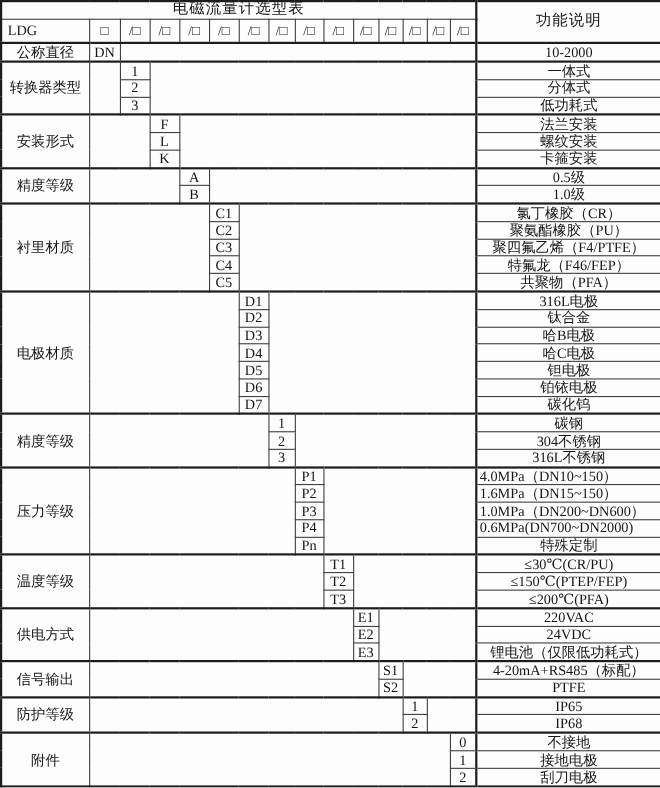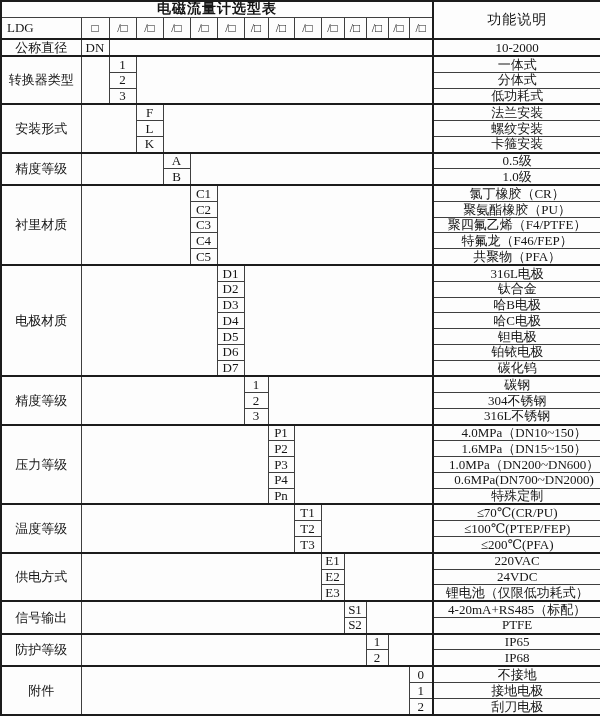--- a/index.html
+++ b/index.html
@@ -19,29 +19,29 @@
   }
   td{
     border:1px solid var(--line);
     padding:0;margin:0;
     text-align:center;vertical-align:middle;
     overflow:hidden;white-space:nowrap;
     line-height:1.05;
   }
   .r-title{height:15px;}
   .r-model{height:22px;padding-left:47px;}
-  .c-title{font-weight:bold;font-size:14px;letter-spacing:1px;}
+  .c-title{font-weight:normal;font-size:14px;letter-spacing:1px;}
   .c-fnhead{font-size:14px;letter-spacing:1px;border-radius:11px;}
   .c-fnhead,.c-desc{border-left:2px solid var(--thick);}
   .c-model-prefix{text-align:left;padding-left:5px;font-size:13px;}
   .c-slot{font-size:12px;padding:0 1px;}
   .c-label{font-size:13px;}
   .c-code{font-size:13px;}
   .c-desc{font-size:13px;}
-  .c-desc.left{text-align:center;padding-left:14px;}
+  .c-desc.left{text-align:left;padding-left:2px;}
   tr.block-start td{border-top:2px solid var(--thick);}
   table{border:2px solid var(--thick);}
 </style>
 </head>
 <body>
 
 <table>
   <colgroup>
     <col style="width:80px">
       <col style="width:28px">
@@ -219,25 +219,25 @@
       </tr>
       <tr class="r-content">
         <td class="c-code">Pn</td>
         <td class="c-desc">特殊定制</td>
       </tr>
       <tr class="r-content block-start">
         <td class="c-label" rowspan="3">温度等级</td>
         <td class="c-gap" colspan="8" rowspan="3"></td>
         <td class="c-code">T1</td>
         <td class="c-gap" colspan="5" rowspan="3"></td>
-        <td class="c-desc">≤70℃(CR/PU)</td>
+        <td class="c-desc">≤30℃(CR/PU)</td>
       </tr>
       <tr class="r-content">
         <td class="c-code">T2</td>
-        <td class="c-desc">≤100℃(PTEP/FEP)</td>
+        <td class="c-desc">≤150℃(PTEP/FEP)</td>
       </tr>
       <tr class="r-content">
         <td class="c-code">T3</td>
         <td class="c-desc">≤200℃(PFA)</td>
       </tr>
       <tr class="r-content block-start">
         <td class="c-label" rowspan="3">供电方式</td>
         <td class="c-gap" colspan="9" rowspan="3"></td>
         <td class="c-code">E1</td>
         <td class="c-gap" colspan="4" rowspan="3"></td>

